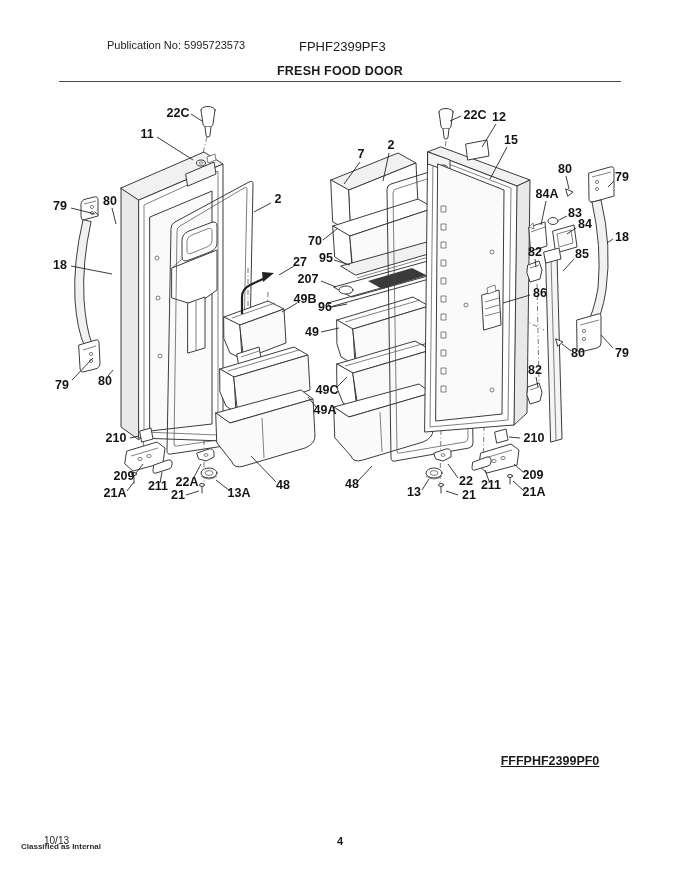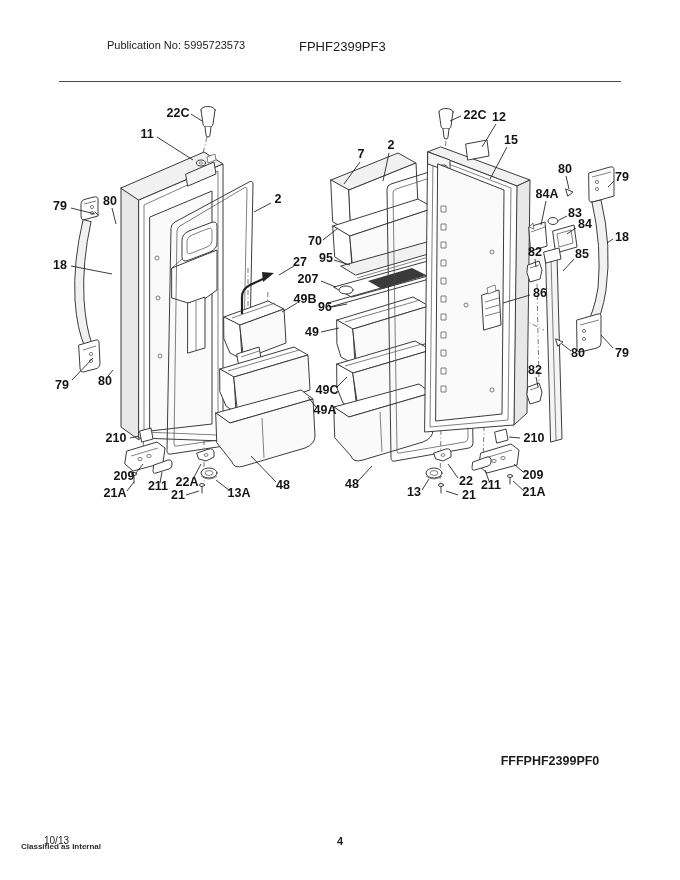--- a/index.html
+++ b/index.html
@@ -5,21 +5,21 @@
   html,body{margin:0;padding:0;background:#fff;}
   .page{position:relative;width:680px;height:880px;background:#ffffff;overflow:hidden;
         font-family:"Liberation Sans",sans-serif;color:#1c1c1c;}
   .hdr-pub{position:absolute;left:59px;top:39px;font-size:11px;margin-left:48px;}
   .hdr-model{position:absolute;left:299px;top:39px;font-size:13px;}
   .title{position:absolute;left:0;top:64px;width:680px;text-align:center;
          font-size:12.5px;font-weight:bold;letter-spacing:.2px;}
   .title-rule{position:absolute;left:59px;top:81px;width:562px;height:0;
               border-top:1.6px solid #4a4a4a;}
   .ftr-code{position:absolute;left:470px;top:754px;width:160px;text-align:center;
-            font-size:12.5px;font-weight:bold;}
+            font-size:12.5px;font-weight:bold;text-decoration:underline;}
   .ftr-date{position:absolute;left:44px;top:835px;font-size:10px;}
   .ftr-watermark{position:absolute;left:21px;top:842px;font-size:8px;color:#2c2c2c;font-weight:bold;}
   .ftr-page{position:absolute;left:330px;top:835px;width:20px;text-align:center;
             font-size:11px;font-weight:bold;}
   svg{position:absolute;left:0;top:0;}
   svg *{vector-effect:non-scaling-stroke;}
   .ln{fill:none;stroke:#3c3c3c;stroke-width:1;stroke-linejoin:round;stroke-linecap:round;}
   .ln-thin{fill:none;stroke:#4a4a4a;stroke-width:.7;stroke-linejoin:round;}
   .f-white{fill:#ffffff;}
   .f-l1{fill:#f1f1f1;}
@@ -32,20 +32,21 @@
   .callout{font-family:"Liberation Sans",sans-serif;font-size:12.5px;font-weight:bold;
            fill:#141414;text-anchor:middle;}
 </style>
 </head>
 <body>
 
 <div class="page">
 
   <div class="hdr-pub">Publication No: 5995723573</div>
   <div class="hdr-model">FPHF2399PF3</div>
+  <div class="title">FRESH FOOD DOOR</div>
   <div class="title-rule"></div>
 
   <svg width="680" height="880" viewBox="0 0 680 880">
 
     <g>
       <line class="dash" x1="207" y1="137" x2="202" y2="157"></line>
       <line class="dash" x1="446" y1="141" x2="444" y2="161"></line>
       <line class="dash" x1="248" y1="268" x2="248" y2="312"></line>
       <line class="dash" x1="268" y1="292" x2="266" y2="332"></line>
       <line class="dash" x1="204" y1="440" x2="204" y2="484"></line>

